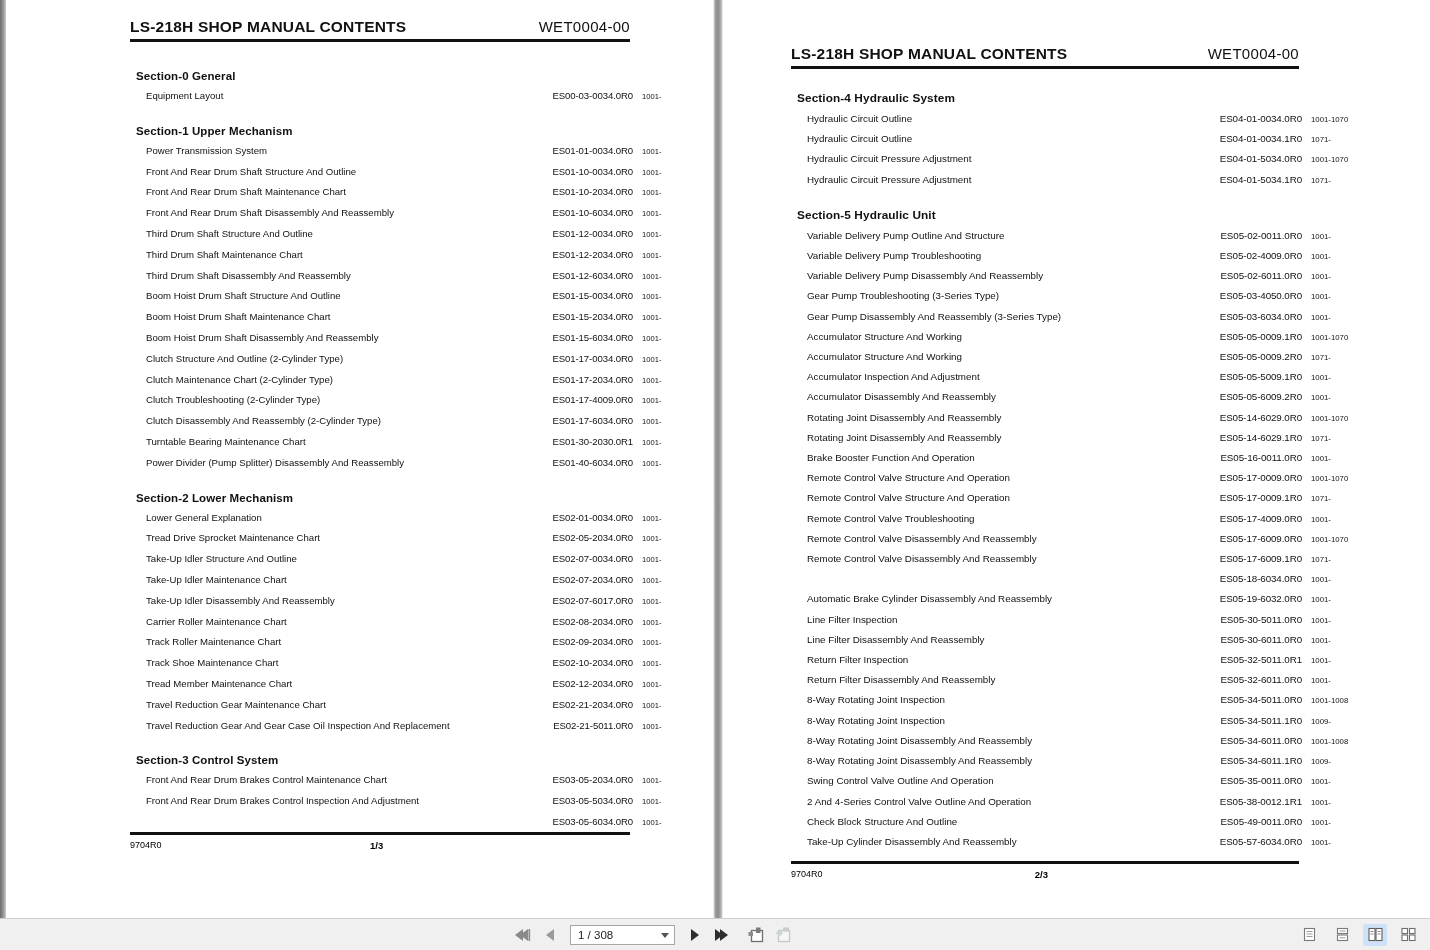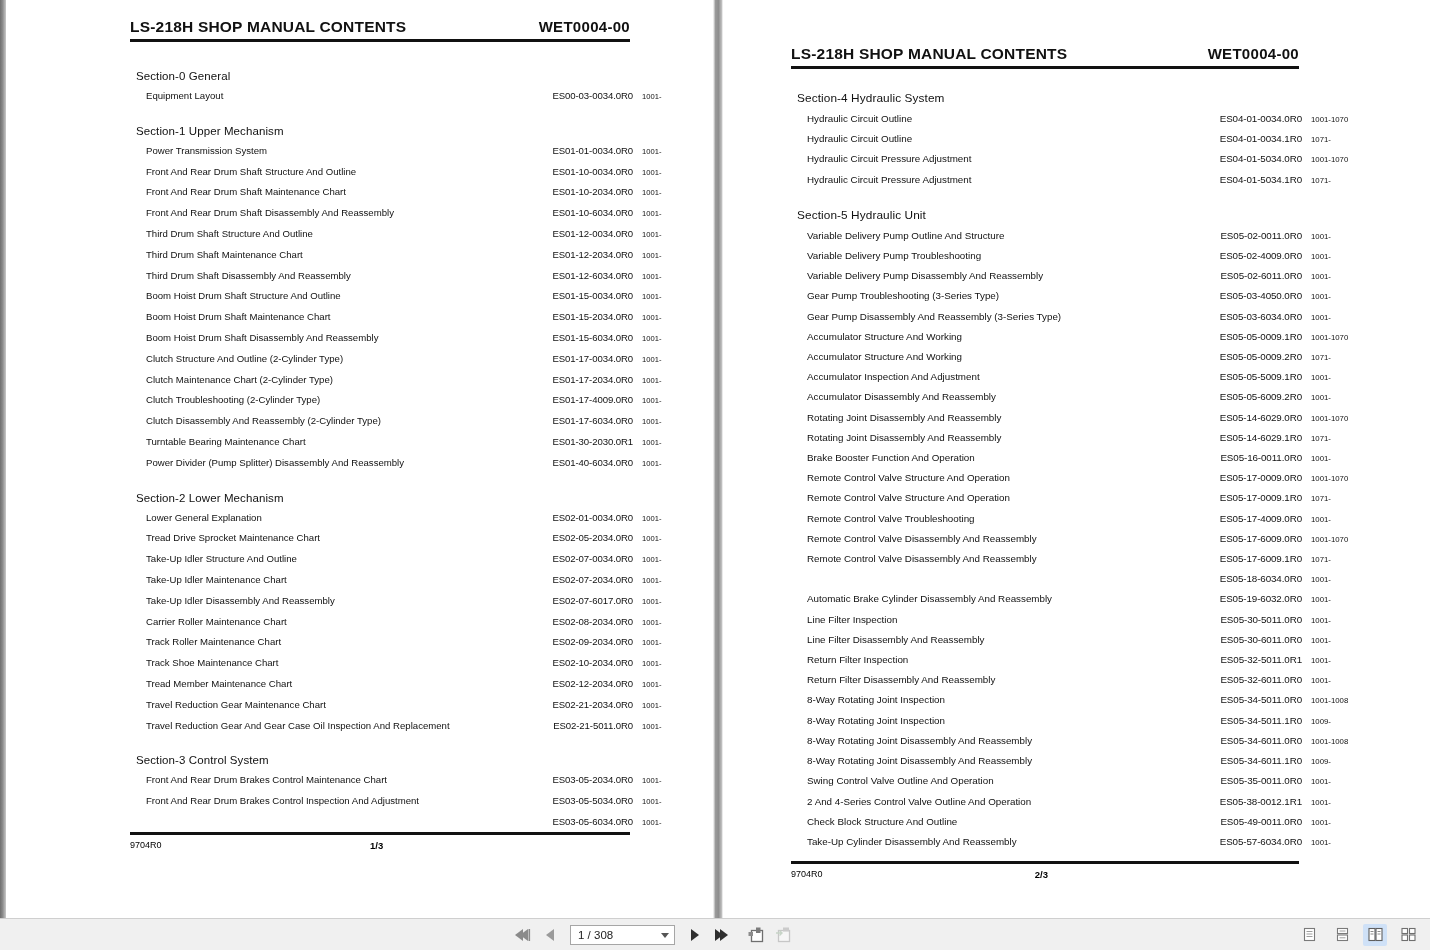--- a/index.html
+++ b/index.html
@@ -81,36 +81,36 @@
     border-bottom: 3px solid #111;
   }
   .doc-title {
     font-size: 15.5px;
     font-weight: bold;
     letter-spacing: .2px;
     white-space: nowrap;
   }
   .doc-code {
     font-size: 15px;
-    font-weight: bold;
+    font-weight: normal;
     letter-spacing: .3px;
     white-space: nowrap;
   }
 
   .serial-header {
     position: relative;
     height: 14px;
     margin-top: 6px;
   }
 
   
   .section { margin-top: 8px; }
   .section-title {
     font-size: 11.5px;
-    font-weight: normal;
+    font-weight: bold;
     margin: 0 0 4px 6px;
     letter-spacing: .1px;
   }
   .section + .section { margin-top: 18px; }
 
   .entry {
     display: flex;
     align-items: baseline;
     margin-left: 16px;
     font-size: 9.6px;

